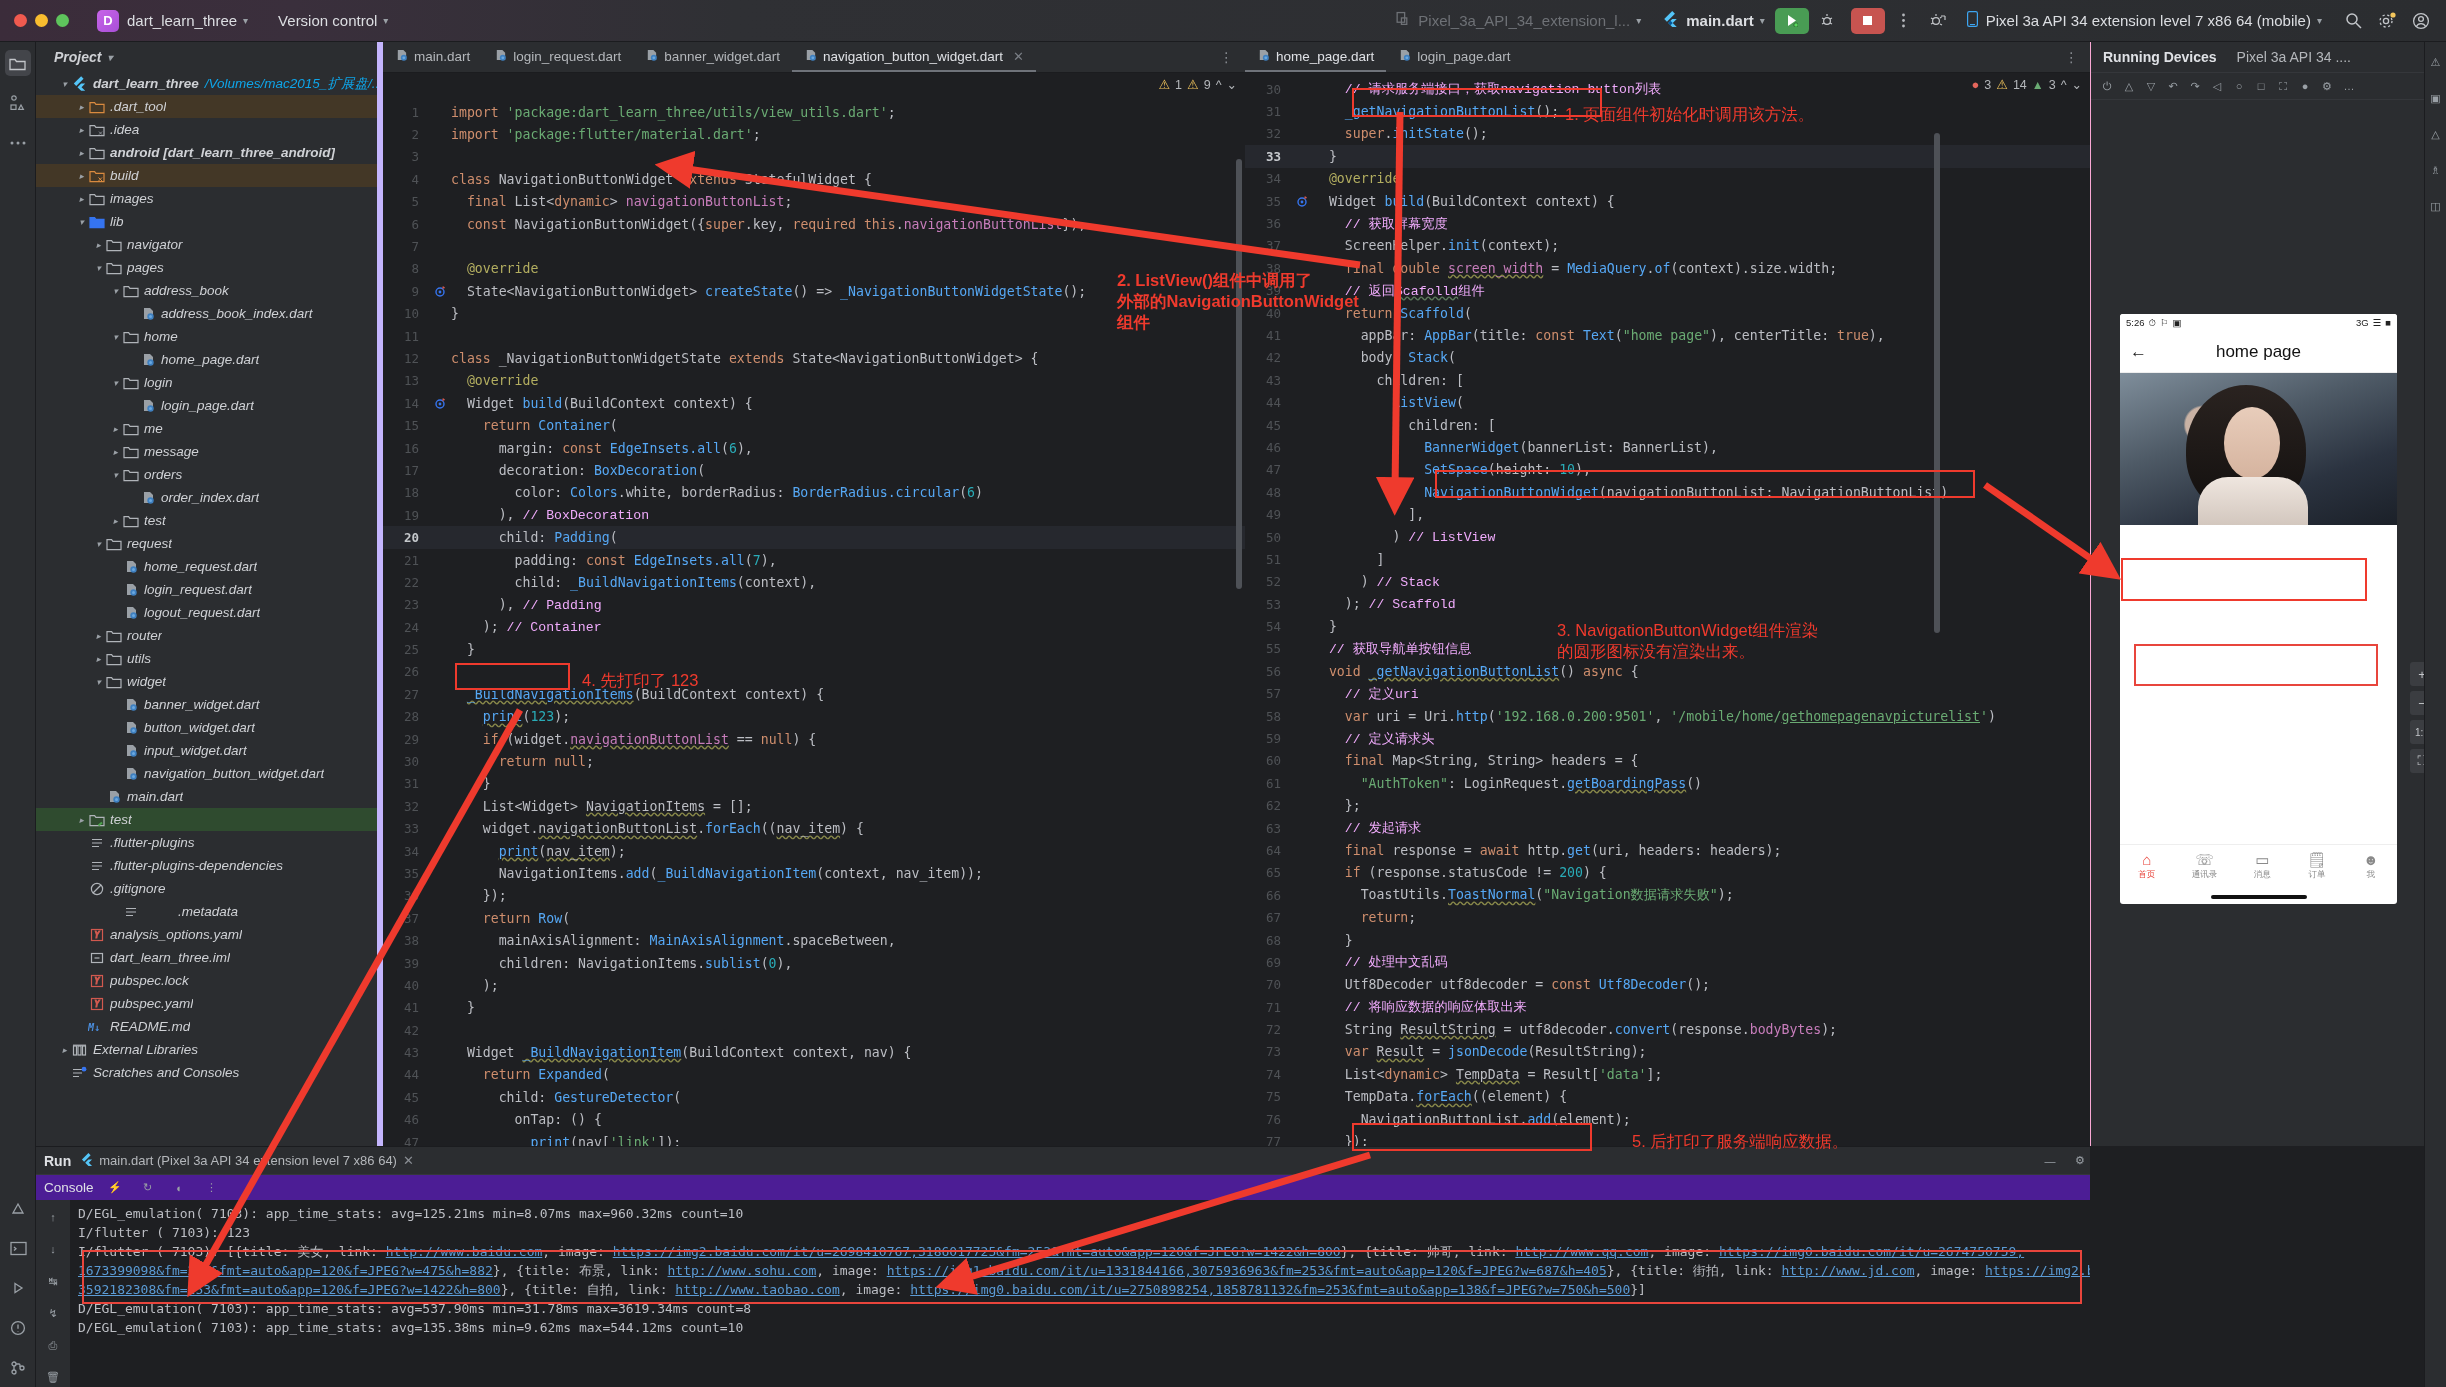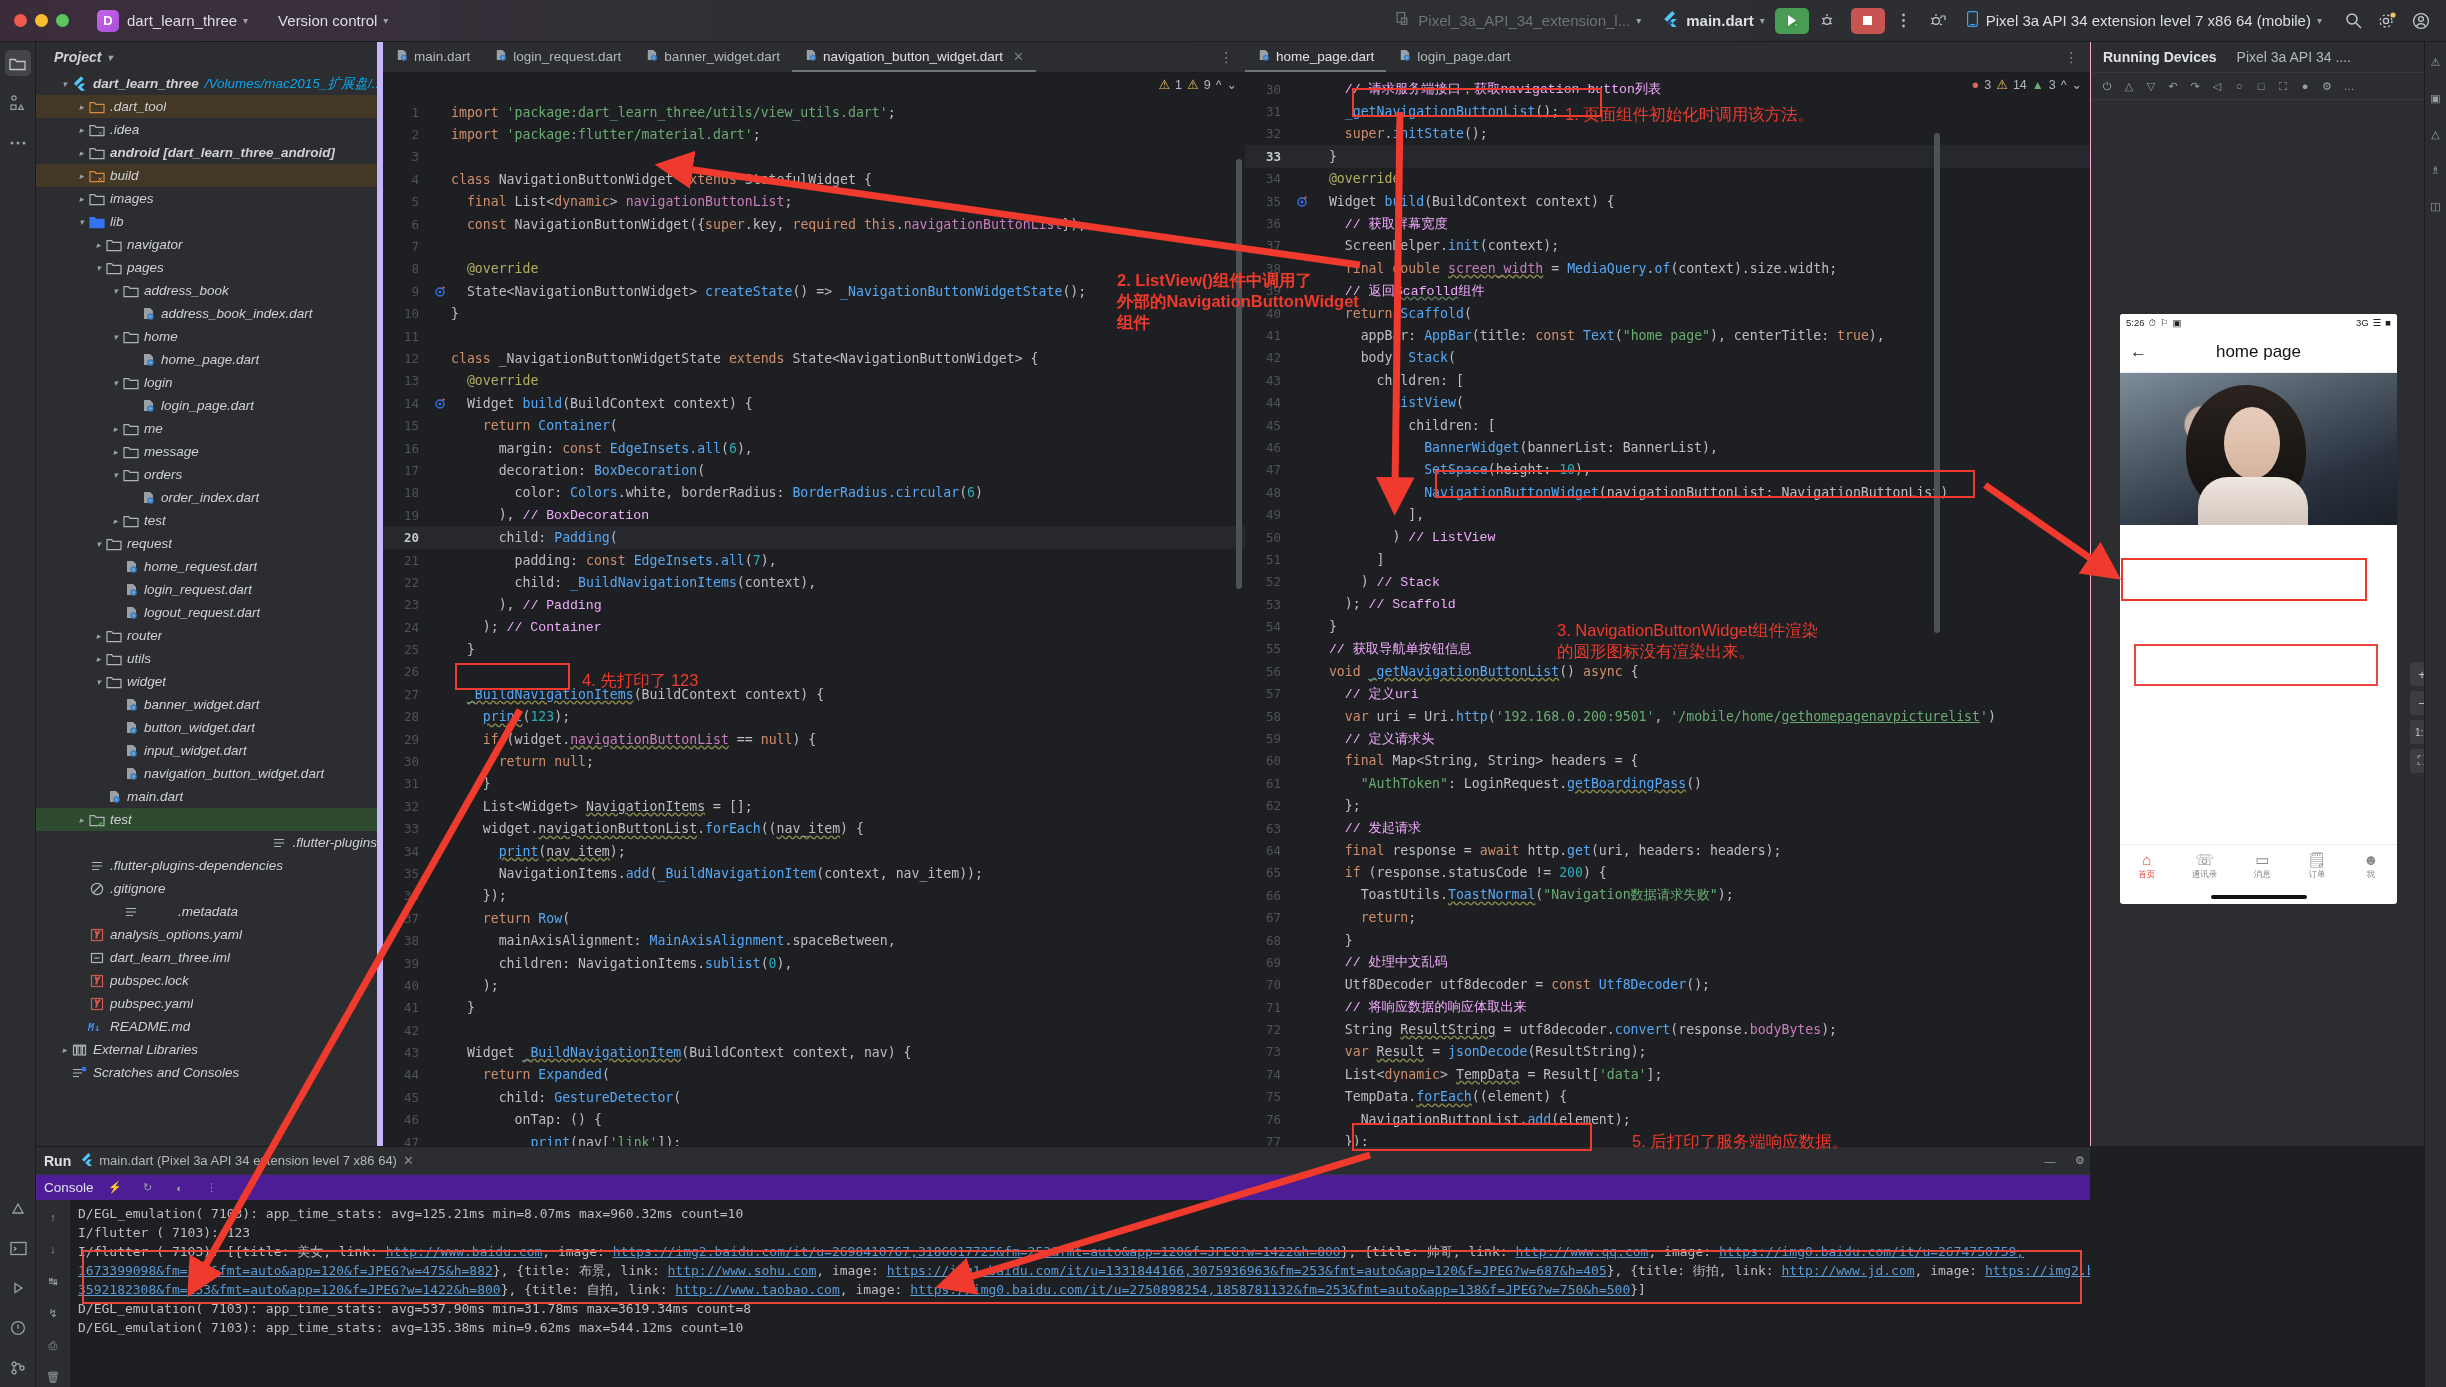--- a/index.html
+++ b/index.html
@@ -700,21 +700,21 @@
       <div class="trow hl-sel" style="padding-left: 39px;">
         <span class="arr">▸</span>
         <span class="fic">
           <svg width="16" height="14" viewBox="0 0 16 14" fill="none" stroke="#b0b4b9" stroke-width="1.2">
             <path d="M1 2.6h4.6l1.3 1.8H15v8.2H1z"></path>
             <path d="M9.5 12.5l3.5-3" fill="none" stroke="#4ba14b" stroke-width="2"></path>
           </svg>
         </span>
         <span class="tlabel">test</span>
       </div>
-      <div class="trow" style="padding-left: 39px; justify-content: flex-end;">
+      <div class="trow" style="padding-left: 39px;">
         <span class="arr blank">▸</span>
         <span class="fic">
           <svg width="14" height="14" viewBox="0 0 14 14" stroke="#b0b4b9" stroke-width="1.2">
             <path d="M2 3.5h10M2 7h10M2 10.5h7"></path>
           </svg>
         </span>
         <span class="tlabel">.flutter-plugins</span>
       </div>
       <div class="trow" style="padding-left: 39px;">
         <span class="arr blank">▸</span>

